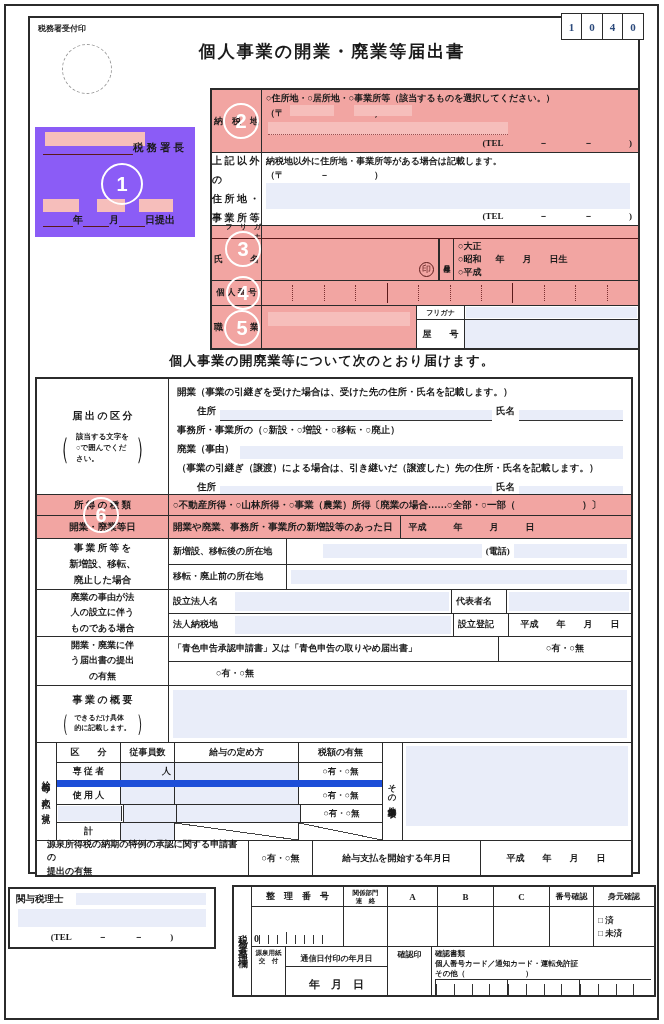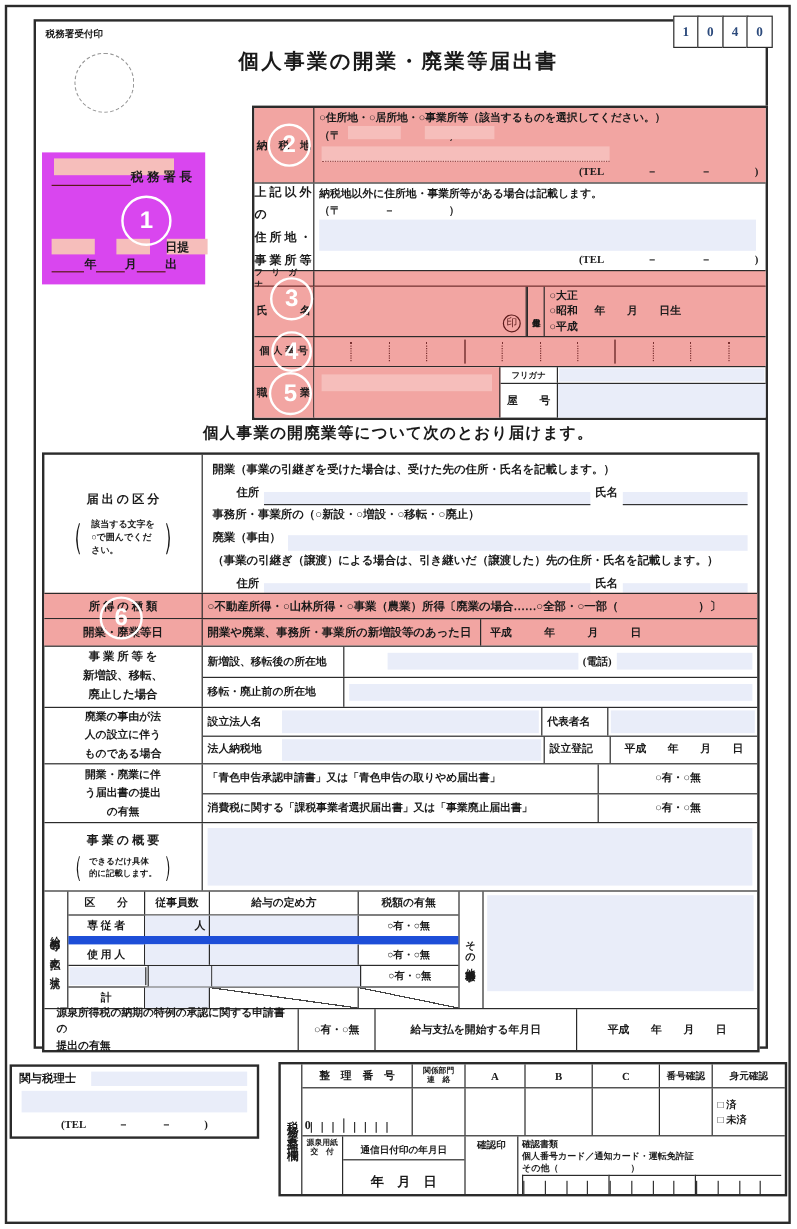--- a/index.html
+++ b/index.html
@@ -15,21 +15,21 @@
   .lav { background:#E9EDF9; }
   .page-border { left:4px; top:4px; width:655px; height:1016px; border:2px solid #2b2b2b; }
   .form-box { left:28px; top:16px; width:612px; height:858px; border:2px solid #2b2b2b; background:#fff; }
   .receipt-label { left:38px; top:23px; font-size:8px; font-weight:bold; }
   .receipt-circle { left:62px; top:44px; width:50px; height:50px; border:1.5px dashed #999; border-radius:50%; }
   .title { left:0; right:0; top:40px; text-align:center; font-size:17px; font-weight:bold; letter-spacing:2px; }
   .code-row { left:562px; top:13px; display:flex; }
   .code-cell { width:22px; height:27px; border:1.5px solid #2b2b2b; margin-left:-1.5px; background:#fff; display:flex; align-items:center; justify-content:center; font-size:11px; font-weight:bold; color:#2C4A7C; }
   .circle-num { position:absolute; border:2.5px solid #fff; border-radius:50%; color:#fff; display:flex; align-items:center; justify-content:center; font-size:20px; font-weight:bold; font-family:"Liberation Sans","DejaVu Sans",sans-serif; background:transparent; z-index:5; }
   
-  .sec1 { left:35px; top:127px; width:136px; height:110px; background:#d946ef; }
+  .sec1 { left:35px; top:127px; width:160px; height:110px; background:#8b5cf6; }
   .sec1 .l1 { position:absolute; left:8px; top:14px; right:8px; display:flex; align-items:flex-end; font-size:10.5px; font-weight:bold; }
   .sec1 .l2 { position:absolute; left:8px; bottom:10px; right:6px; display:flex; align-items:flex-end; font-size:10px; font-weight:bold; }
   .ul { border-bottom:1.5px solid #5A1A1A; height:12px; }
   
   .addr-grid { left:210px; top:88px; width:430px; border:2px solid #2b2b2b; background:#fff; }
   .agrow { display:flex; border-top:1px solid #2b2b2b; position:relative; }
   .agrow:first-child { border-top:none; }
   .aglabel { width:50px; border-right:1.5px solid #2b2b2b; display:flex; align-items:center; justify-content:center; font-size:9px; font-weight:bold; flex-shrink:0; }
   .agcontent { flex:1; position:relative; font-size:9px; }
   .tel-line { position:absolute; right:6px; bottom:2px; font-size:9px; font-weight:bold; }
@@ -127,21 +127,21 @@
 事 業 所 等</div>
     <div class="agcontent">
       <div class="b" style="padding:2px 4px 0;">納税地以外に住所地・事業所等がある場合は記載します。</div>
       <div class="b" style="padding:1px 4px;">（〒　　　　－　　　　　）</div>
       <div class="abs lav" style="left:4px;top:30px;right:8px;height:26px;"></div>
       <div class="tel-line">(TEL　　　　－　　　　－　　　　)</div>
     </div>
   </div>
 
   <div class="agrow pink" style="height:14px;border-top-width:1.5px;">
-    <div class="aglabel" style="font-size:7px;border-bottom:1px solid #5A1A1A;">フ　リ　ガ　ナ</div>
+    <div class="aglabel" style="font-size:7px;border-bottom:1px solid #5A1A1A;text-align:right;">フ　リ　ガ　ナ</div>
     <div class="agcontent" style="border-bottom:1px solid #5A1A1A;"></div>
   </div>
 
   <div class="agrow pink" style="height:41px;border-top:none;">
     <div class="aglabel nw">氏　　　名</div>
     <div class="circle-num" style="left:13px;top:-8px;width:36px;height:36px;">3</div>
     <div class="agcontent" style="max-width:205px;border-right:1px solid #2b2b2b;">
       <span class="abs seal" style="right:4px;bottom:3px;">印</span>
     </div>
     <div class="vbirth">生年月日</div>
@@ -290,21 +290,20 @@
   <div class="mrow" style="height:49px;">
     <div class="mlabel pre" style="font-size:9px;line-height:1.7;">開業・廃業に伴
 う届出書の提出
 の有無</div>
     <div class="mcontent" style="display:flex;flex-direction:column;">
       <div class="subrow" style="flex:1;">
         <div class="sublabel" style="flex:1;border-right:1px solid #2b2b2b;">「青色申告承認申請書」又は「青色申告の取りやめ届出書」</div>
         <div class="yesno" style="width:132px;">○有・○無</div>
       </div>
       <div class="subrow" style="flex:1;">
-        <div class="sublabel" style="flex:1;border-right:1px solid #2b2b2b;">消費税に関する「課税事業者選択届出書」又は「事業廃止届出書」</div>
         <div class="yesno" style="width:132px;">○有・○無</div>
       </div>
     </div>
   </div>
 
   <div class="mrow" style="height:57px;">
     <div class="mlabel">
       <div class="nw">事 業 の 概 要</div>
       <div class="bracket-note" style="margin-top:4px;">
         <span class="paren" style="font-size:24px;">（</span>

